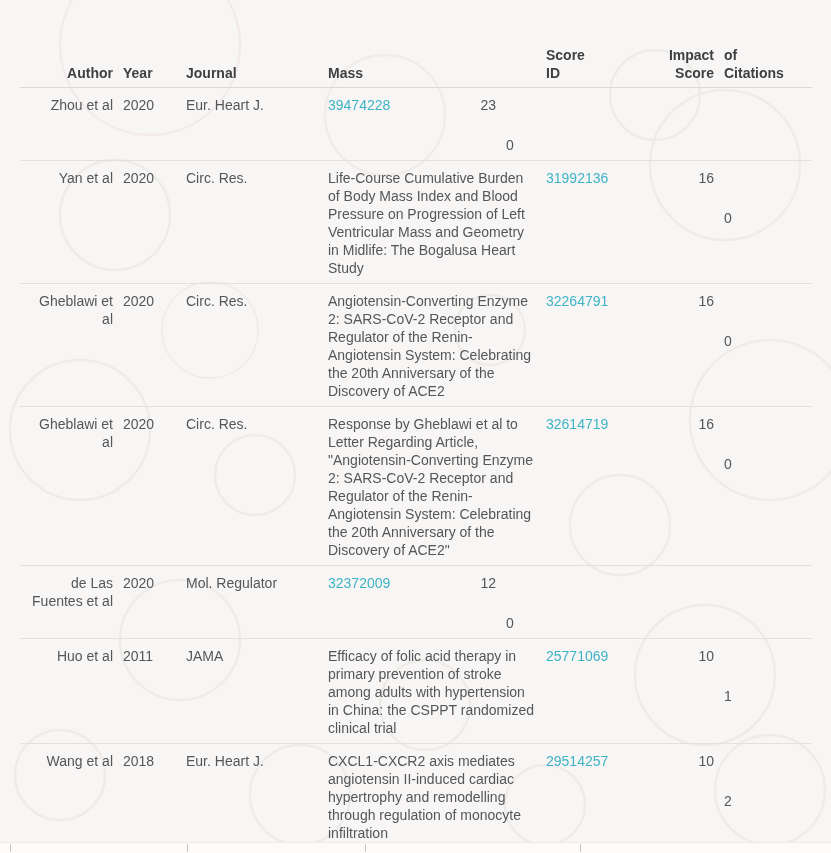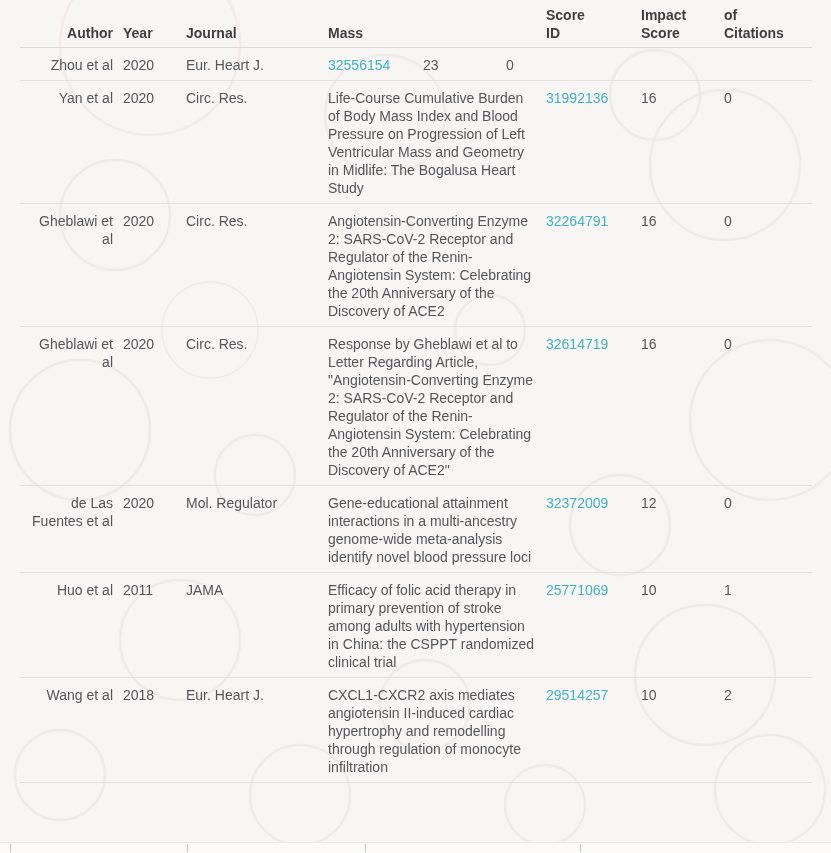--- a/index.html
+++ b/index.html
@@ -16,22 +16,22 @@
     font-weight:bold;color:#3f3f42;white-space:pre-line;
     font-size:14px;line-height:18px;
   }
   .trow{display:flex;align-items:flex-start;padding:8px 0 6px 7px;border-bottom:1px solid #e3e1e0;}
   .cell{font-size:14px;line-height:18px;padding-right:10px;box-sizing:border-box;flex:0 0 auto;}
   .col-author{width:96px;text-align:right;}
   .col-year{width:63px;}
   .col-journal{width:142px;}
   .col-title{width:218px;}
   .col-pubmed_id{width:95px;}
-  .col-impact_score{width:83px;}
-  .col-citations{width:88px;}
+  .col-impact_score{width:83px;text-align:right;}
+  .col-citations{width:88px;margin-top:40px;}
   .pubmed-link{color:#3eb3c6;cursor:pointer;text-decoration:none;}
   .footer-strip{
     position:absolute;left:0;right:0;bottom:0;height:10px;
     background:#fcfbfa;border-top:1px solid #edebe9;
   }
   .footer-tick{position:absolute;top:1px;width:1px;height:8px;background:#c8c6c5;}
 </style>
 </head>
 <body>
 
@@ -69,21 +69,21 @@
       <div class="cell col-impact_score">Impact
 Score</div>
       <div class="cell col-citations">of
 Citations</div>
     </div>
   <div id="tbody">
       <div class="trow">
         <div class="cell col-author">Zhou et al</div>
         <div class="cell col-year">2020</div>
         <div class="cell col-journal">Eur. Heart J.</div>
-        <div class="cell col-pubmed_id"><span class="pubmed-link">32556154</span></div>
+        <div class="cell col-pubmed_id"><span class="pubmed-link">39474228</span></div>
         <div class="cell col-impact_score">23</div>
         <div class="cell col-citations">0</div>
       </div>
       <div class="trow">
         <div class="cell col-author">Yan et al</div>
         <div class="cell col-year">2020</div>
         <div class="cell col-journal">Circ. Res.</div>
         <div class="cell col-title">Life-Course Cumulative Burden of Body Mass Index and Blood Pressure on Progression of Left Ventricular Mass and Geometry in Midlife: The Bogalusa Heart Study</div>
         <div class="cell col-pubmed_id"><span class="pubmed-link">31992136</span></div>
         <div class="cell col-impact_score">16</div>
@@ -104,21 +104,20 @@
         <div class="cell col-journal">Circ. Res.</div>
         <div class="cell col-title">Response by Gheblawi et al to Letter Regarding Article, "Angiotensin-Converting Enzyme 2: SARS-CoV-2 Receptor and Regulator of the Renin-Angiotensin System: Celebrating the 20th Anniversary of the Discovery of ACE2"</div>
         <div class="cell col-pubmed_id"><span class="pubmed-link">32614719</span></div>
         <div class="cell col-impact_score">16</div>
         <div class="cell col-citations">0</div>
       </div>
       <div class="trow">
         <div class="cell col-author">de Las Fuentes et al</div>
         <div class="cell col-year">2020</div>
         <div class="cell col-journal">Mol. Regulator</div>
-        <div class="cell col-title">Gene-educational attainment interactions in a multi-ancestry genome-wide meta-analysis identify novel blood pressure loci</div>
         <div class="cell col-pubmed_id"><span class="pubmed-link">32372009</span></div>
         <div class="cell col-impact_score">12</div>
         <div class="cell col-citations">0</div>
       </div>
       <div class="trow">
         <div class="cell col-author">Huo et al</div>
         <div class="cell col-year">2011</div>
         <div class="cell col-journal">JAMA</div>
         <div class="cell col-title">Efficacy of folic acid therapy in primary prevention of stroke among adults with hypertension in China: the CSPPT randomized clinical trial</div>
         <div class="cell col-pubmed_id"><span class="pubmed-link">25771069</span></div>

